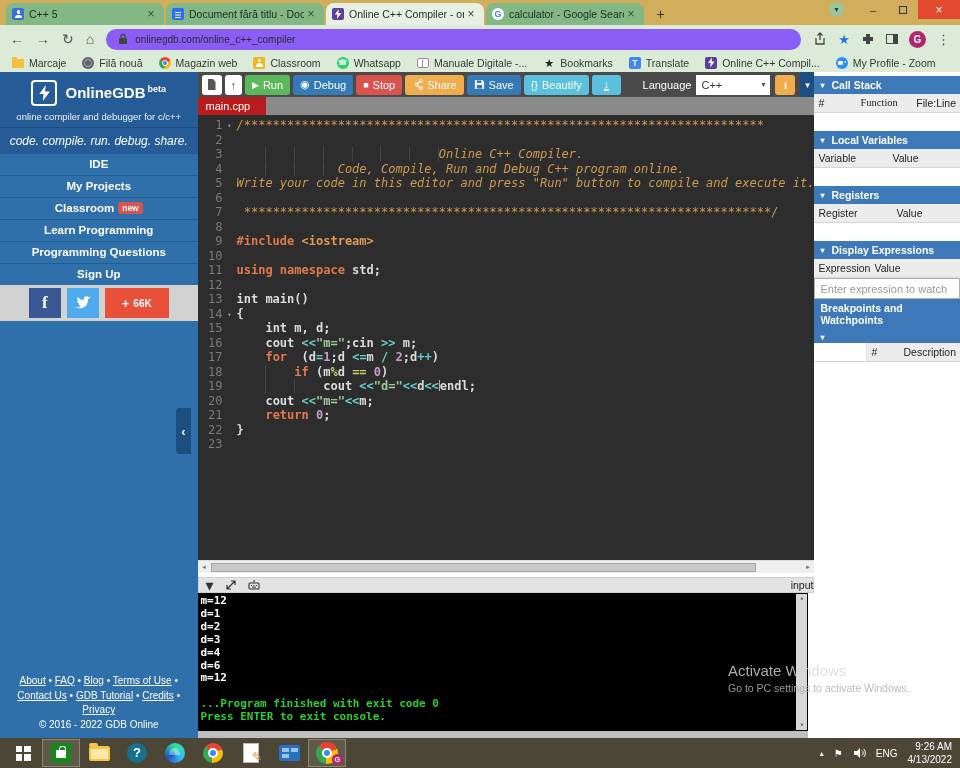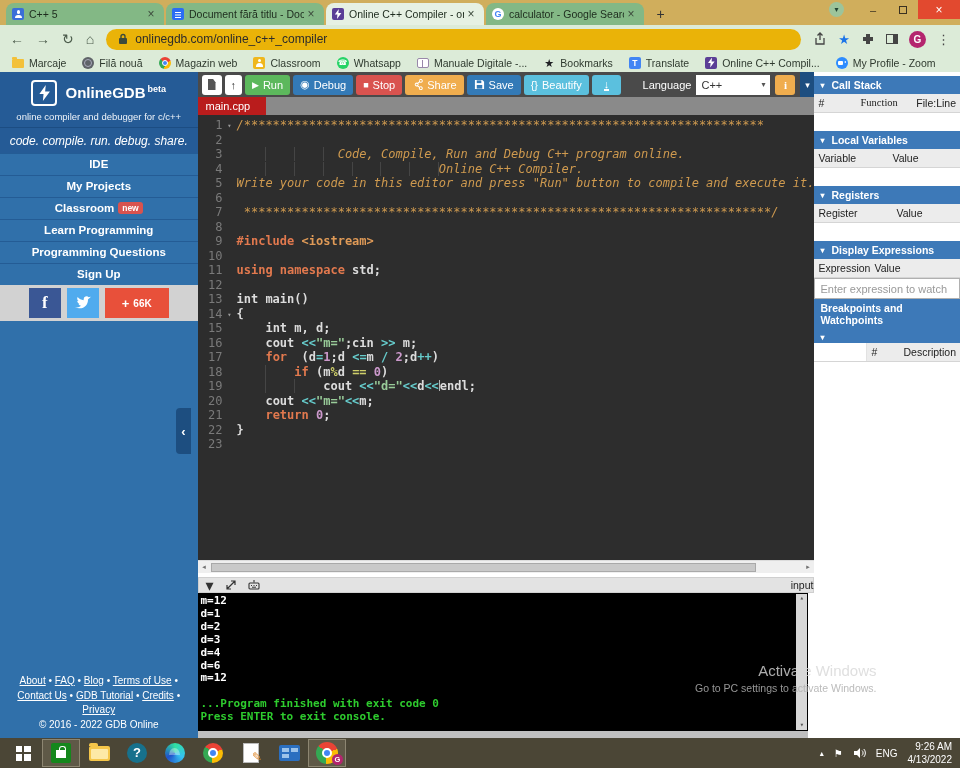--- a/index.html
+++ b/index.html
@@ -20,22 +20,22 @@
   #winctrl{margin-left:auto;display:flex;align-self:flex-start;height:19px;align-items:center;}
   .tabsearch{width:15px;height:15px;border-radius:50%;background:#9cc49b;color:#243;font-size:8px;
              display:flex;align-items:center;justify-content:center;margin-right:14px;}
   .wbtn{width:30px;height:19px;display:flex;align-items:center;justify-content:center;color:#3a3121;font-size:11px;}
   .wmax i{display:block;width:8px;height:8px;border:1.2px solid #3a3121;}
   .wclose{background:#e2492f;color:#fff;width:42px;font-size:12px;}
 
   #addrbar{position:absolute;top:25px;left:0;width:960px;height:28px;background:#dcebd8;
            display:flex;align-items:center;padding:0 10px;gap:12px;}
   .navic{color:#4a5a4a;font-size:14px;line-height:1;}
-  #urlpill{flex:1;height:21px;background:#eab308;border-radius:11px;display:flex;align-items:center;
-           padding:0 12px;gap:7px;font-size:12px;color:#2c2c2c;}
+  #urlpill{flex:1;height:21px;background:#8b5cf6;border-radius:11px;display:flex;align-items:center;
+           padding:0 12px;gap:7px;font-size:10px;color:#2c2c2c;}
   #addr-right{display:flex;align-items:center;gap:11px;}
   .star-blue{color:#1a73e8;font-size:13px;}
   .sidebar-ic{width:12px;height:10px;border:1.5px solid #444;position:relative;}
   .sidebar-ic::after{content:"";position:absolute;right:0;top:0;width:4px;height:100%;background:#444;}
   .avatar{width:17px;height:17px;border-radius:50%;background:#b4256e;color:#fff;font-size:10px;font-weight:bold;
           display:flex;align-items:center;justify-content:center;}
   .dots{color:#444;font-size:13px;}
 
   #bmbar{position:absolute;top:53px;left:0;width:960px;height:19px;background:#dcebd8;
          display:flex;align-items:center;padding:0 12px;gap:16px;font-size:10.5px;color:#2f3a2f;}
@@ -179,21 +179,21 @@
   .de-cols .hcell{padding-right:0;}
   .dbody{height:7px;}
   #watch-input{display:block;width:100%;height:21px;border:1px solid #b0b0b0;font-size:11px;padding:0 5px;
                color:#444;font-family:"Liberation Sans",sans-serif;outline:none;}
   #watch-input::placeholder{color:#999;}
   .bp-cols::before{content:"";width:52px;background:#fff;border-right:1px solid #e2e2e2;}
   .bp-cols .hcell:nth-child(1){width:32px;}
   .bp .dhead{padding-bottom:1px;}
 
   
-  #watermark{position:absolute;left:695px;top:662px;z-index:6;pointer-events:none;text-align:right;}
+  #watermark{position:absolute;left:728px;top:662px;z-index:6;pointer-events:none;}
   #wm1{font-size:15px;color:rgba(215,215,215,.8);}
   #wm2{font-size:10.5px;color:rgba(175,175,175,.85);margin-top:3px;}
 
   
   #taskbar{position:absolute;left:0;top:738px;width:960px;height:30px;background:#4b4636;
            display:flex;align-items:center;padding-left:4px;}
   .tb-slot{width:38px;height:28px;display:flex;align-items:center;justify-content:center;position:relative;}
   .tb-active{background:#5f5947;border:1px solid #8d8672;}
   .win-logo{width:15px;height:15px;display:grid;grid-template-columns:1fr 1fr;grid-template-rows:1fr 1fr;gap:1.5px;}
   .win-logo i{background:#fff;}
@@ -447,22 +447,22 @@
             <div class="gline">18</div>
             <div class="gline">19</div>
             <div class="gline">20</div>
             <div class="gline">21</div>
             <div class="gline">22</div>
             <div class="gline">23</div>
           </div>
         <div id="code">
             <div class="cline"><span class="tok cm">/************************************************************************</span></div>
             <div class="cline"></div>
+            <div class="cline"><span class="tok ws">                            </span><span class="tok cm">Online C++ Compiler.</span></div>
             <div class="cline"><span class="tok ws">              </span><span class="tok cm">Code, Compile, Run and Debug C++ program online.</span></div>
-            <div class="cline"><span class="tok ws">                            </span><span class="tok cm">Online C++ Compiler.</span></div>
             <div class="cline"><span class="tok cm">Write your code in this editor and press "Run" button to compile and execute it.</span></div>
             <div class="cline"></div>
             <div class="cline"><span class="tok ws"> </span><span class="tok cm">*************************************************************************/</span></div>
             <div class="cline"></div>
             <div class="cline"><span class="tok kw">#include</span><span class="tok pl"> </span><span class="tok inc">&lt;iostream&gt;</span></div>
             <div class="cline"></div>
             <div class="cline"><span class="tok kw">using</span><span class="tok pl"> </span><span class="tok kw">namespace</span><span class="tok pl"> std;</span></div>
             <div class="cline"></div>
             <div class="cline"><span class="tok pl">int main()</span></div>
             <div class="cline"><span class="tok pl">{</span></div>

